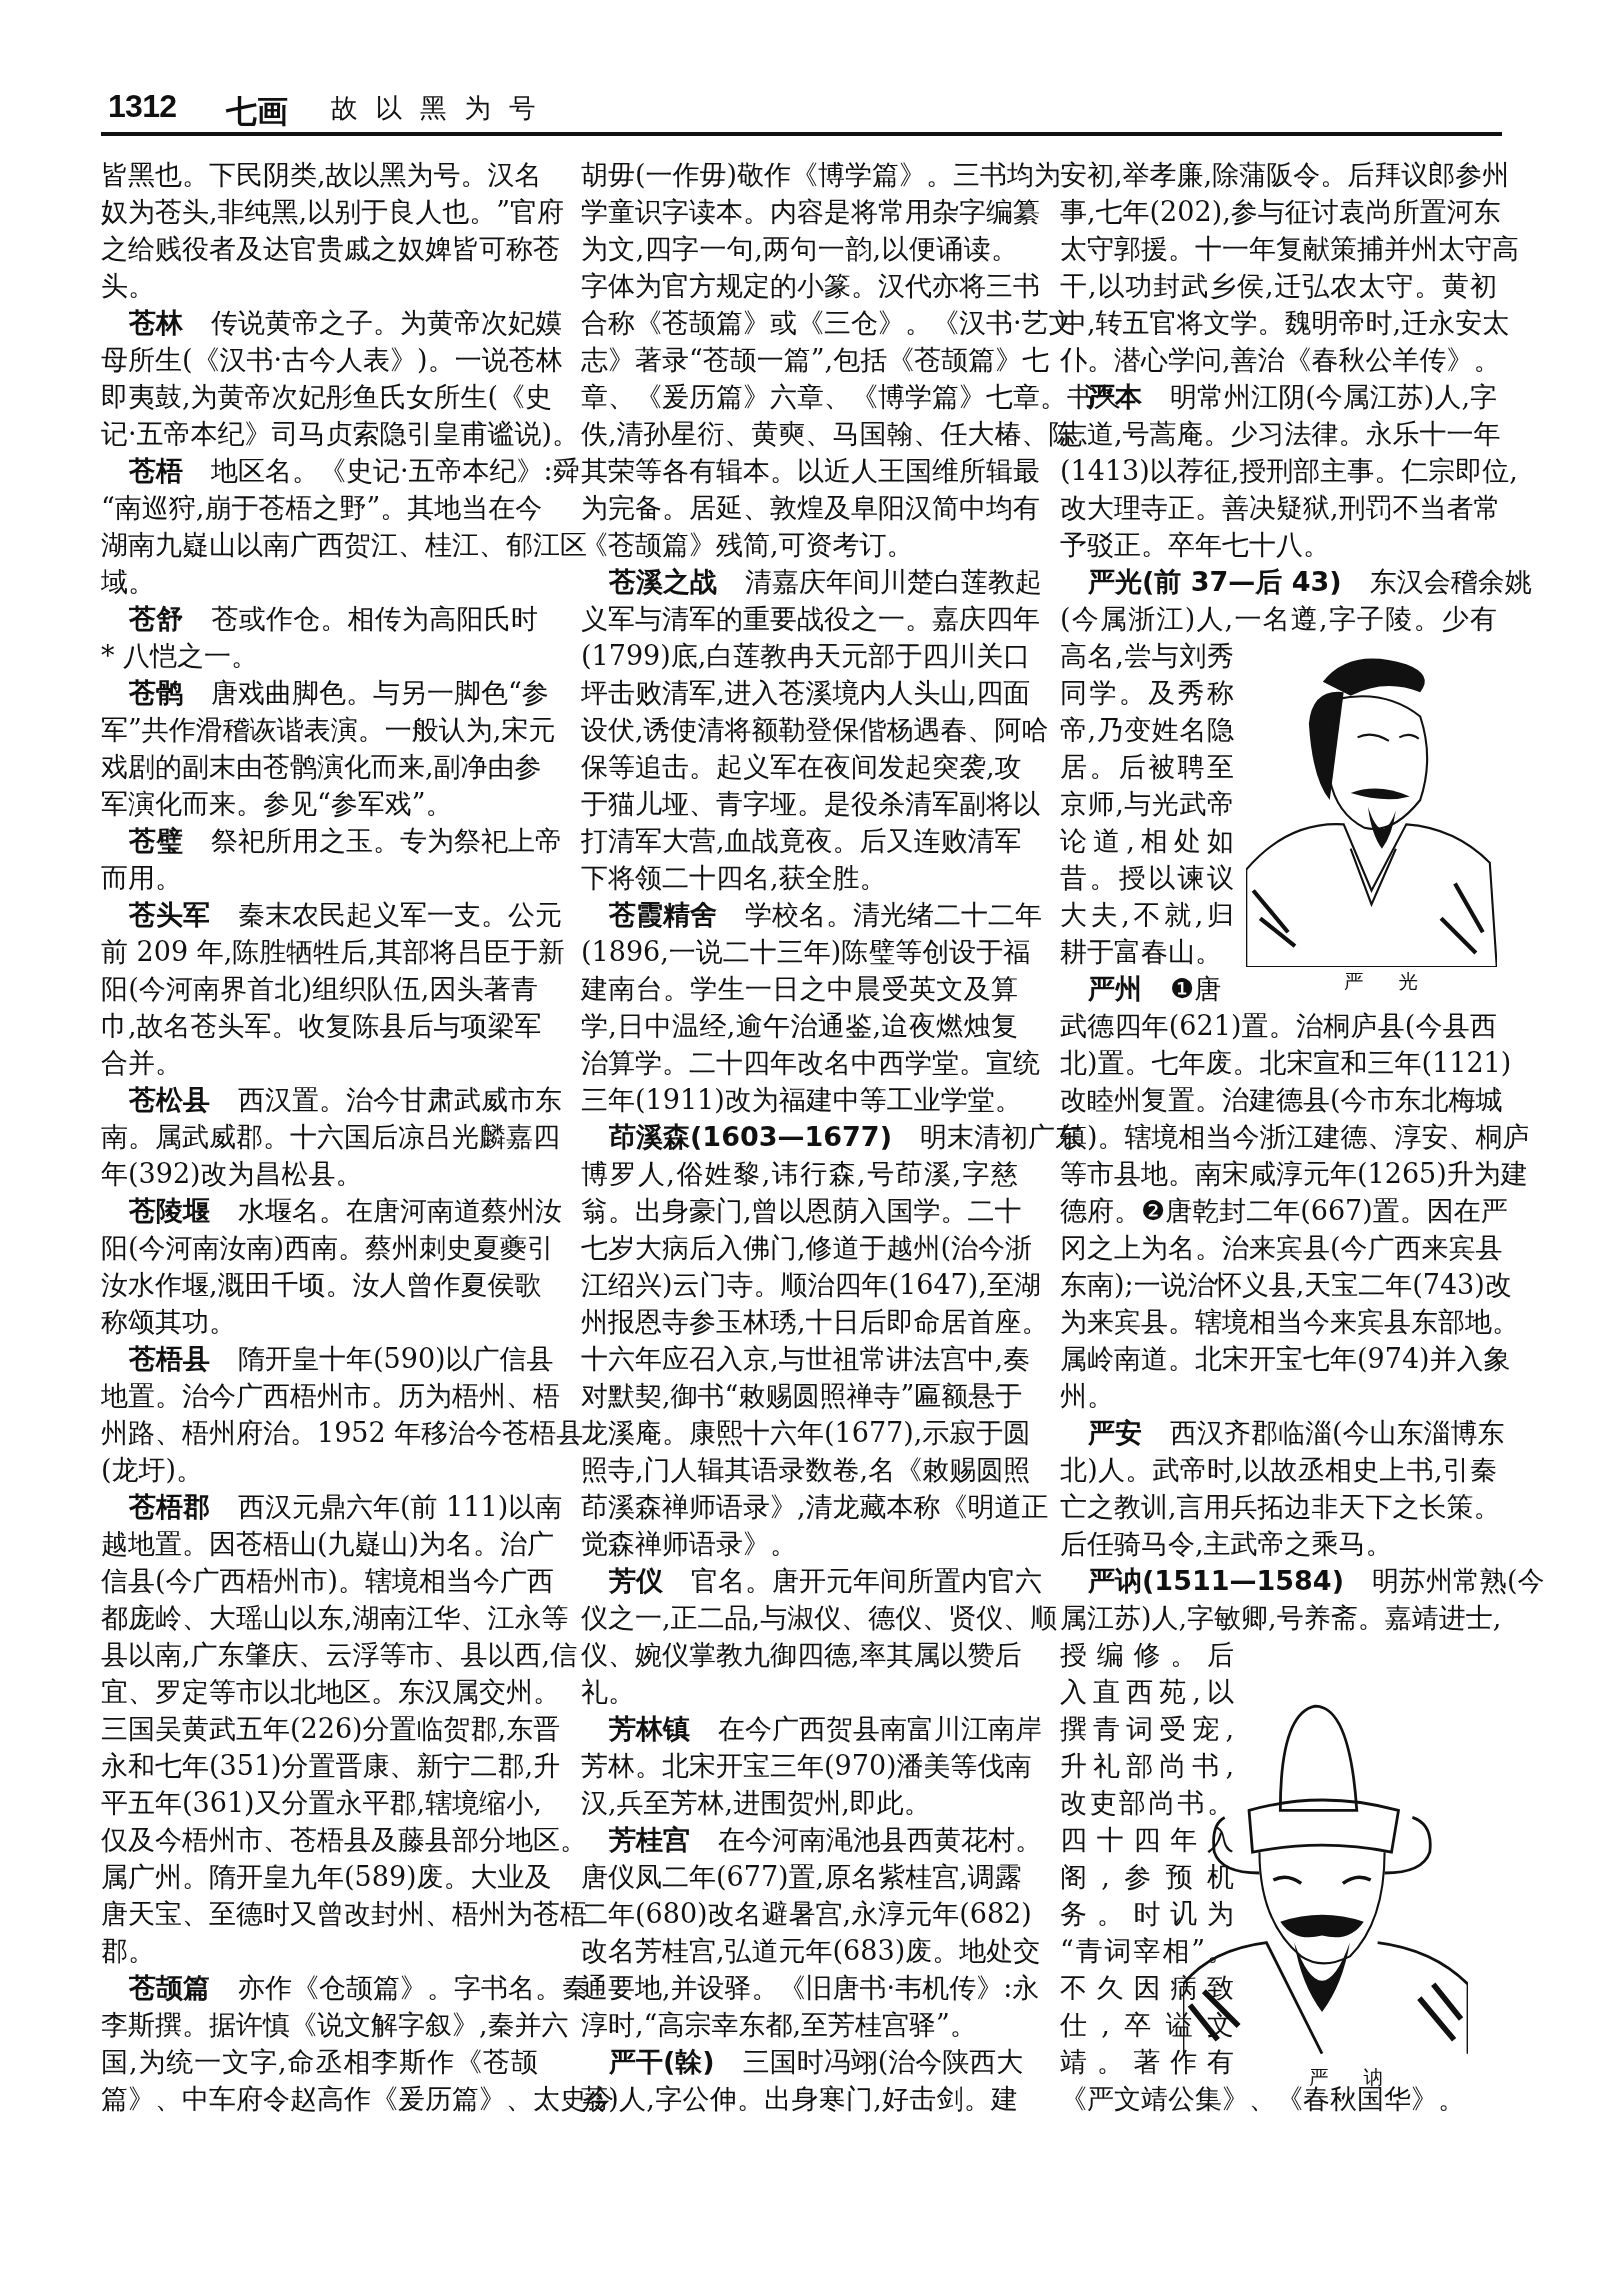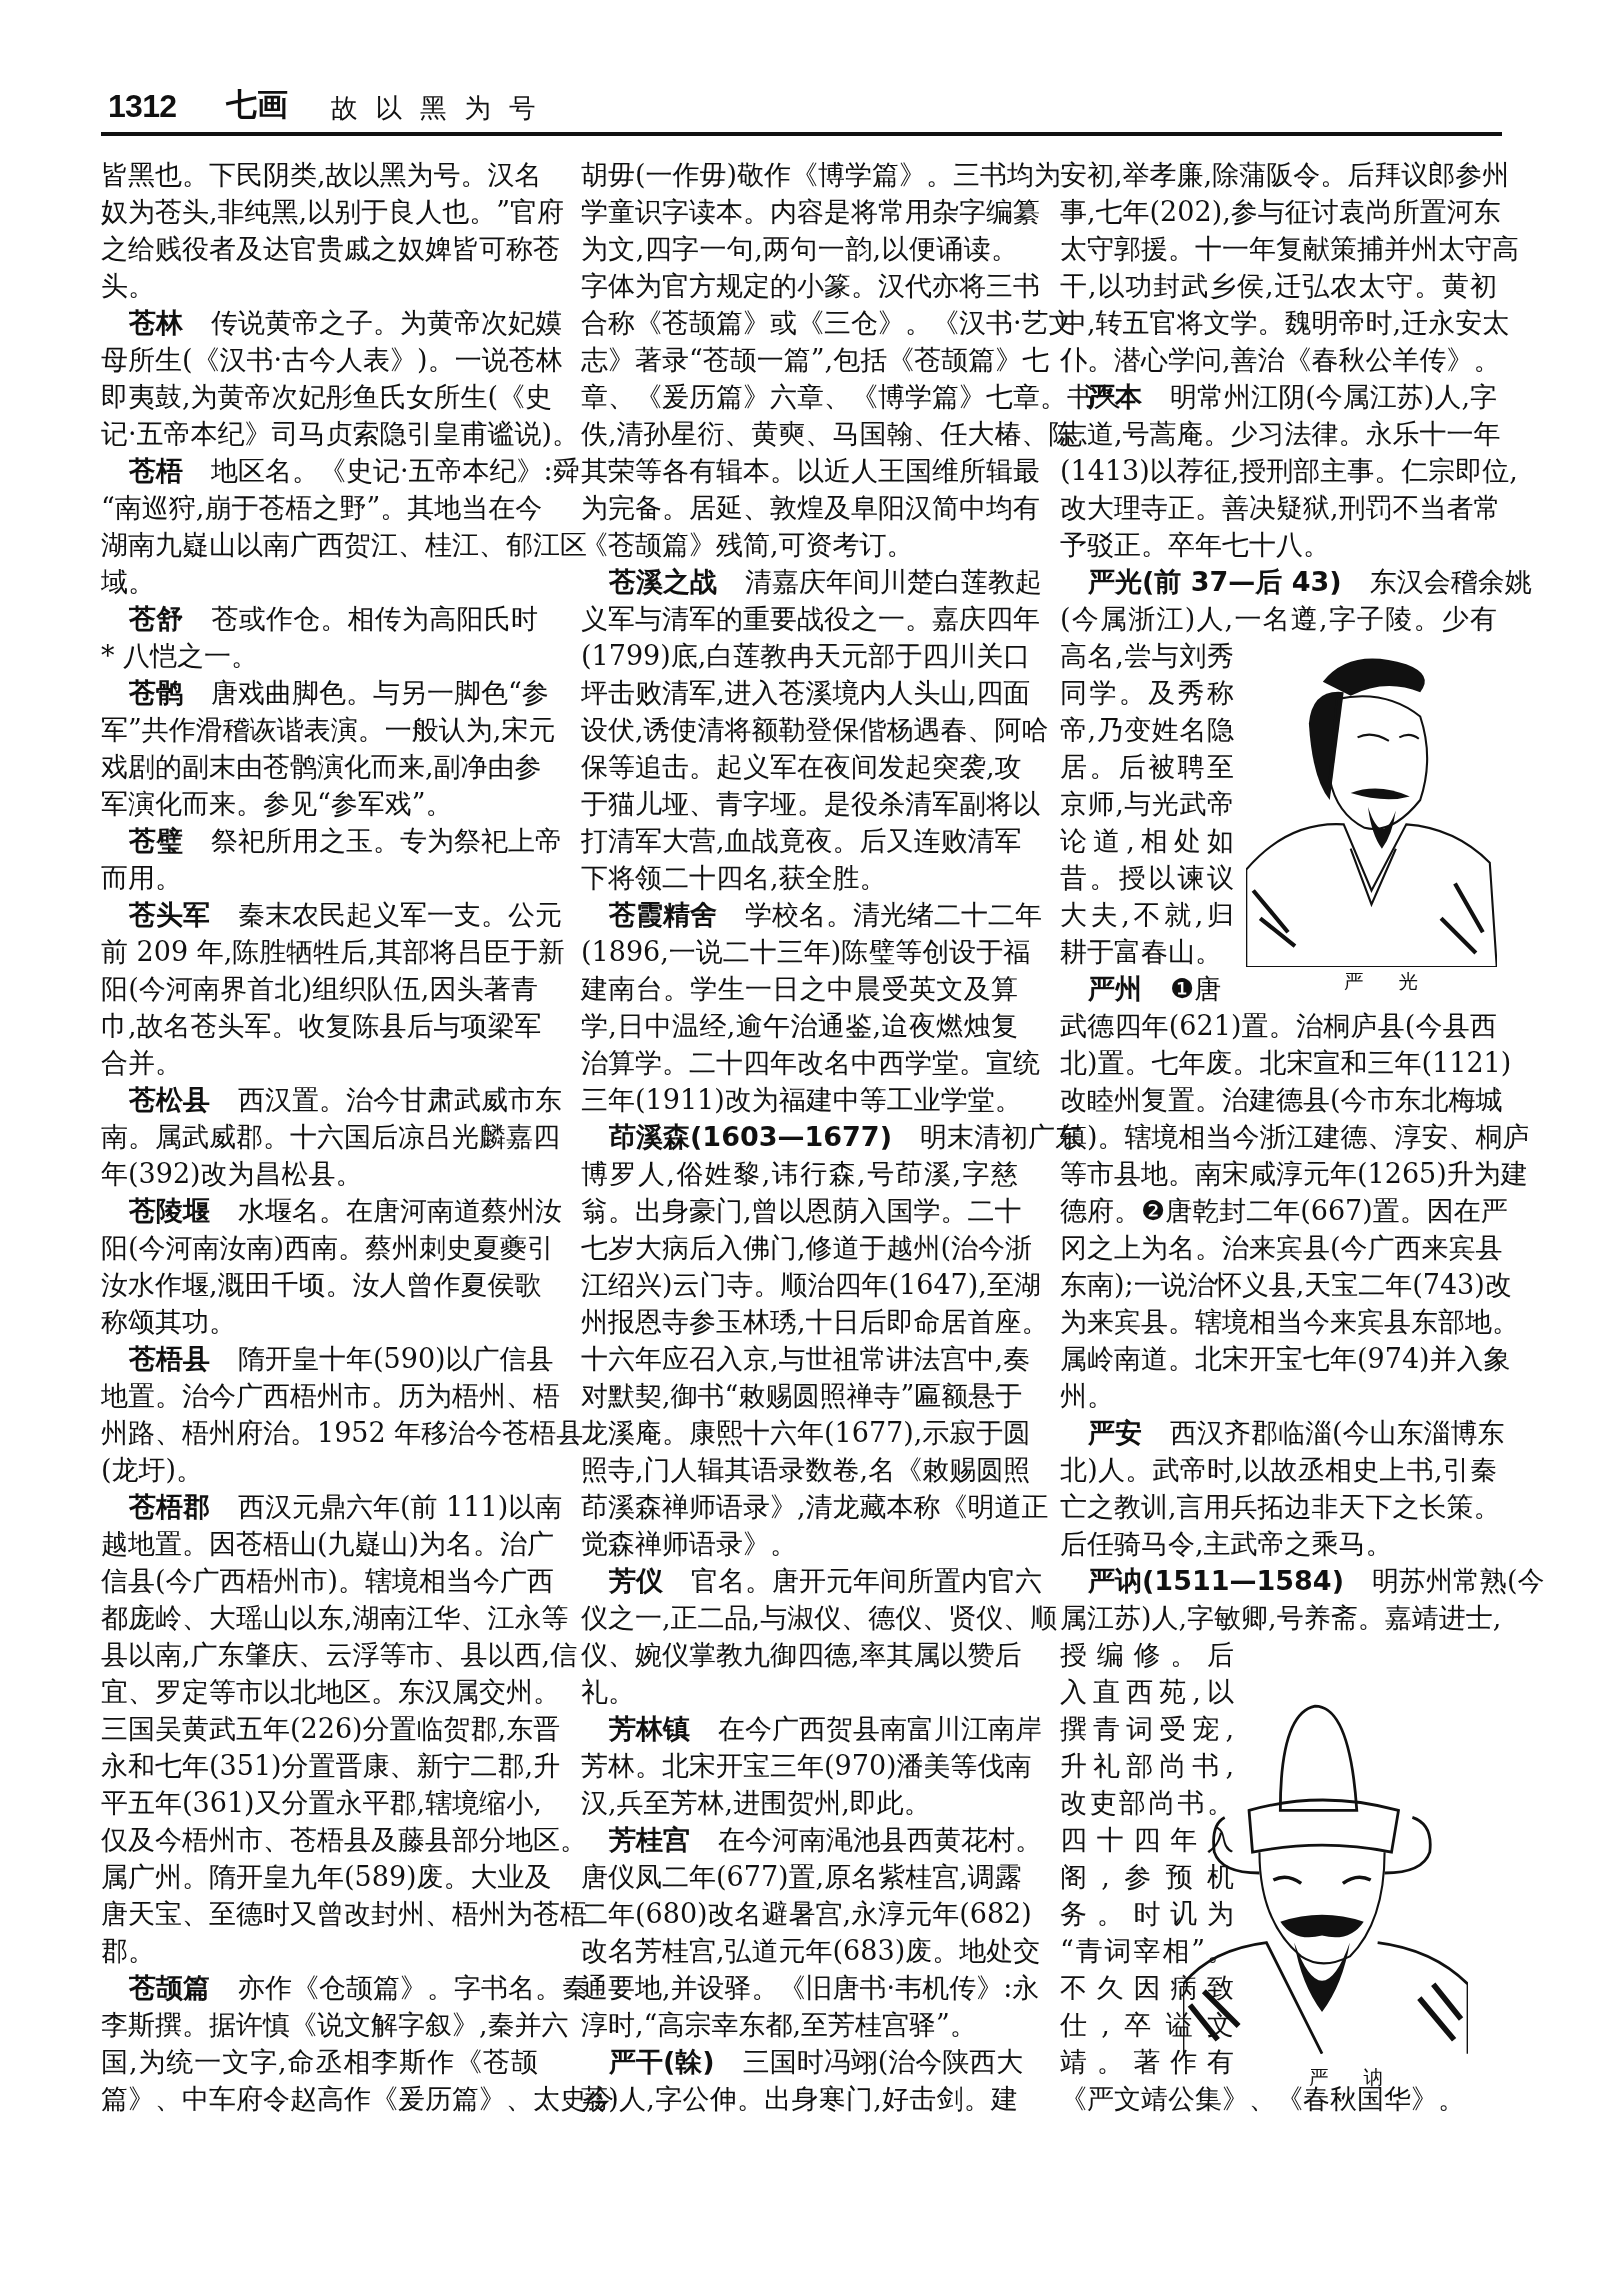--- a/index.html
+++ b/index.html
@@ -1,20 +1,20 @@
 <!DOCTYPE html>
 <html style="font-size:11px"><head>
   <meta charset="utf-8">
   <style>
     html, body { margin: 0; padding: 0; background: #ffffff; }
     body { width: 1620px; height: 2284px; position: relative; overflow: hidden;
       font-family: "DejaVu Serif", "Liberation Serif", serif; color: #111; }
     .header { position: absolute; left: 101px; top: 82px; width: 1401px; height: 49px; }
     .pagenum { position: absolute; left: 7px; top: 5.6px; font-family: "Liberation Sans", sans-serif; font-weight: bold; font-size: 32px; letter-spacing: -0.7px; text-align: right; }
-    .section { position: absolute; left: 125px; top: 2px; font-family: "DejaVu Sans", sans-serif; font-weight: bold; font-size: 31px; }
+    .section { position: absolute; left: 125px; top: 9px; font-family: "DejaVu Sans", sans-serif; font-weight: bold; font-size: 31px; }
     .chars { position: absolute; left: 230px; top: 8.4px; font-size: 26.5px; letter-spacing: 18px; font-family: "DejaVu Sans", sans-serif; }
     .rule { position: absolute; left: 101px; top: 132px; width: 1401px; height: 3.5px; background: #111; }
     .col { position: absolute; top: 156px; width: 437px; }
     .col.left { left: 101px; }
     .col.mid { left: 581px; }
     .col.right { left: 1060px; }
     .line { height: 37px; line-height: 37px; font-size: 27px; white-space: nowrap; overflow: visible;
       text-align-last: justify; text-align: justify; }
     .line.last { text-align-last: left; }
     .line.indent { padding-left: 28px; }

